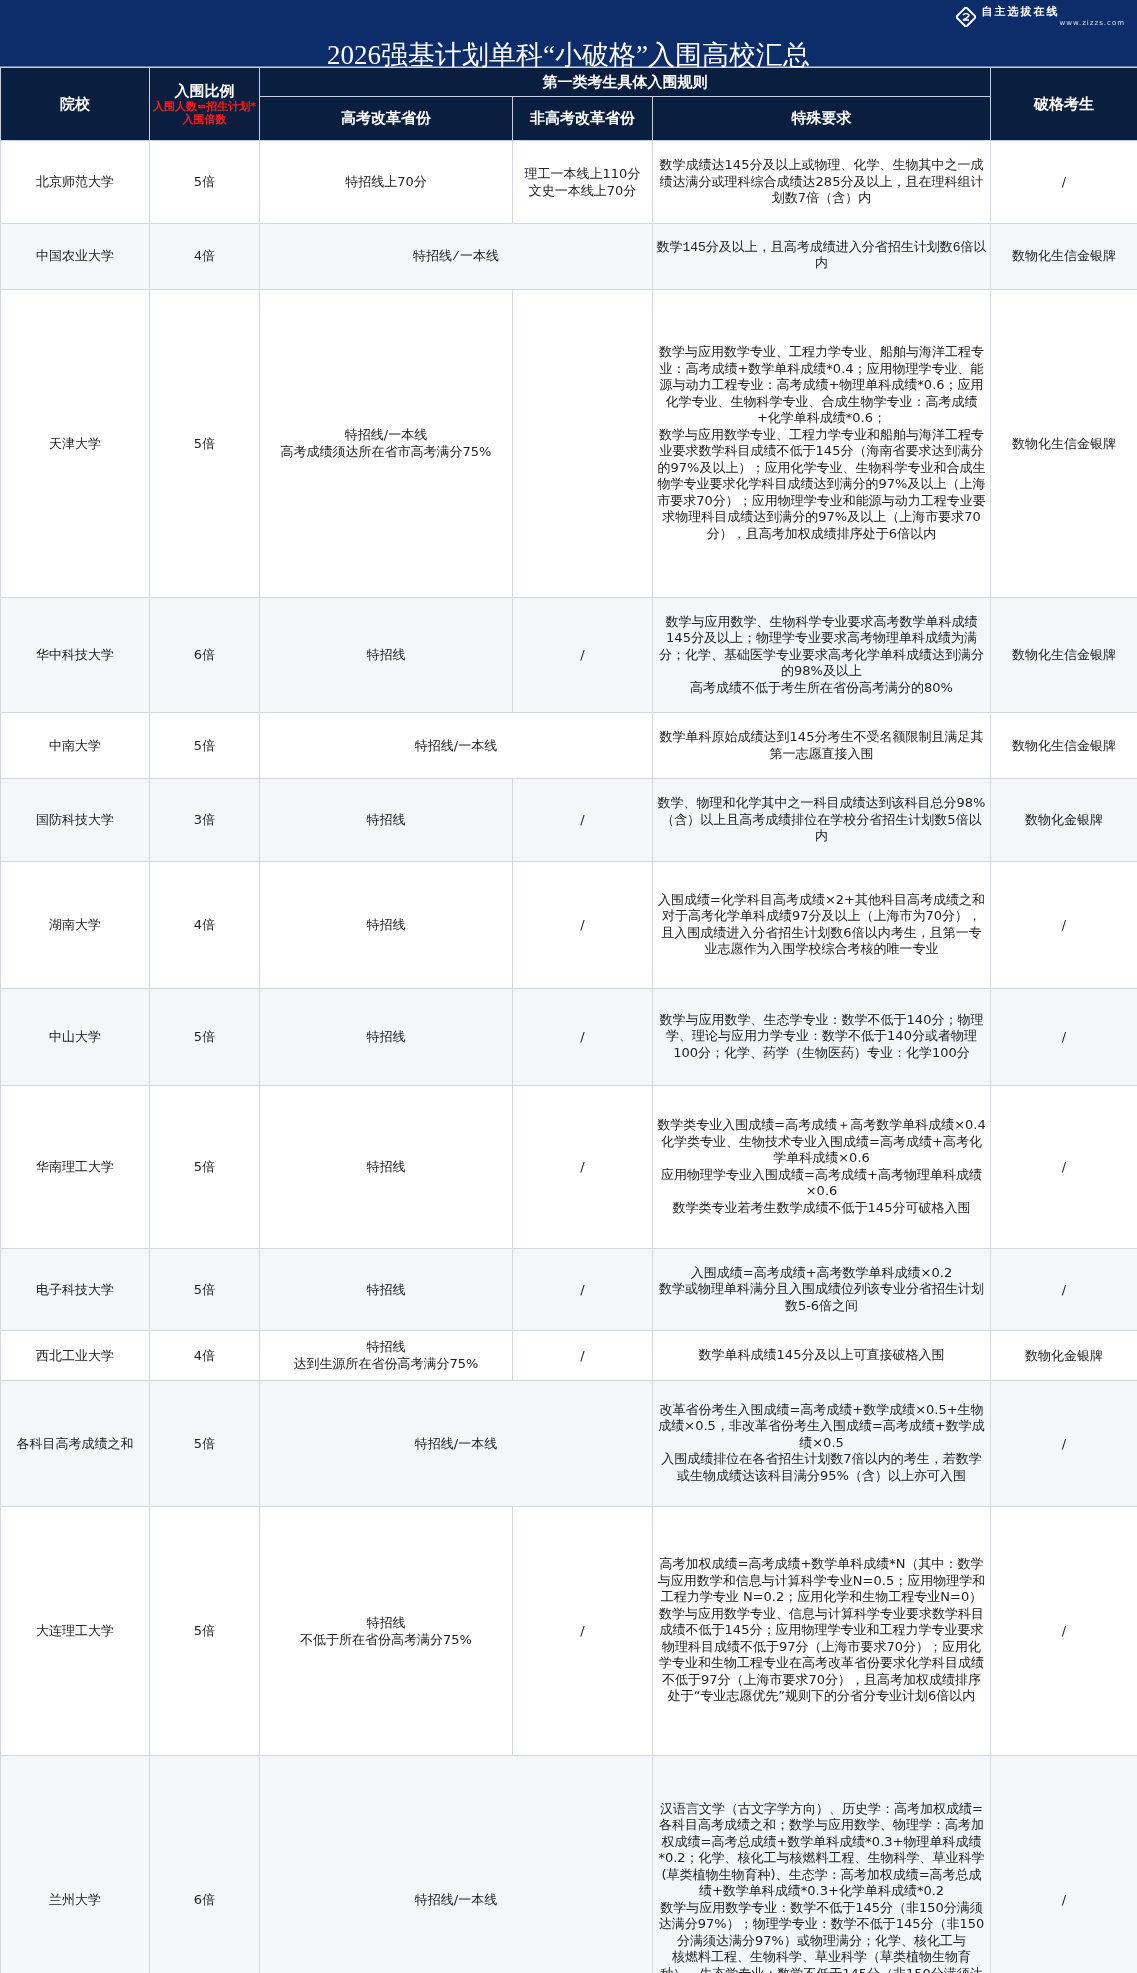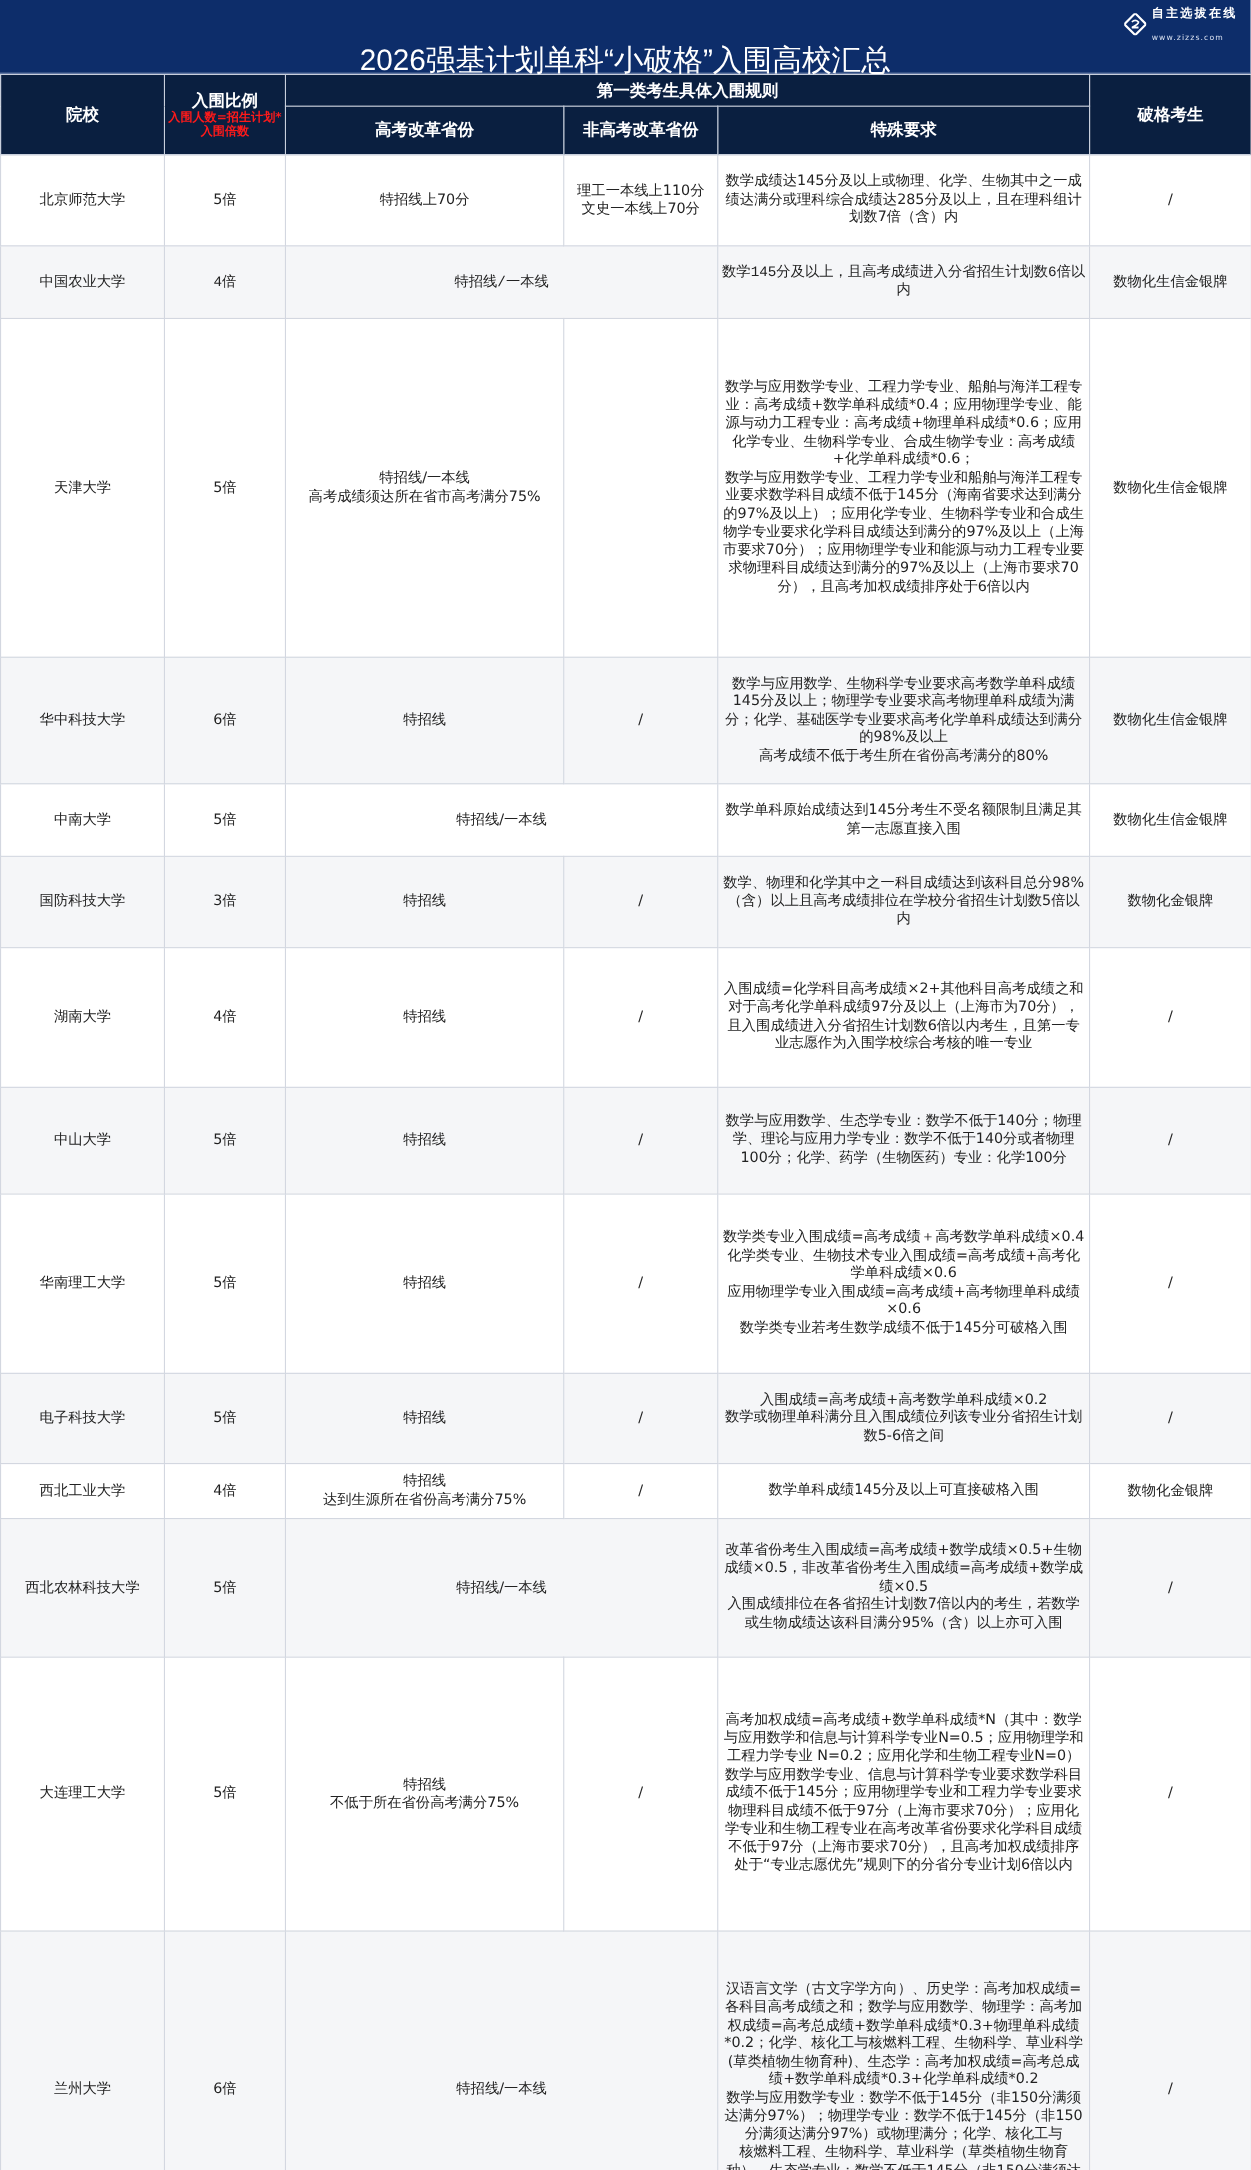--- a/index.html
+++ b/index.html
@@ -2,24 +2,24 @@
 <html><head>
 <meta charset="utf-8">
 <style>
   html, body { margin: 0; padding: 0; background: #ffffff; }
   body { width: 1137px; height: 1973px; overflow: hidden; font-family: "DejaVu Sans", "Liberation Sans", sans-serif; color: #222; }
   .title-bar {
     position: relative; height: 66px; background: #0d2d6a;
     display: flex; align-items: center; justify-content: center;
     border-bottom: 1px solid #6a7fa8;
   }
-  .title-text { color: #ffffff; font-family: Liberation Sans, sans-serif; font-size: 27px; letter-spacing: 0px; margin-top: 44px; }
+  .title-text { color: #ffffff; font-family: Liberation Serif, serif; font-size: 27px; letter-spacing: 0px; margin-top: 44px; }
   .logo { position: absolute; right: 12px; top: 6px; display: flex; align-items: center; gap: 5px; }
   .logo-mark { width: 20px; height: 20px; }
-  .logo-text { display: flex; flex-direction: column; line-height: 1; }
+  .logo-text { display: flex; flex-direction: row; line-height: 1; text-align: center; }
   .logo-cn { color: #fff; font-size: 11px; font-weight: bold; letter-spacing: 2px; }
   .logo-url { color: #d8e0f0; font-size: 7px; letter-spacing: 1px; margin-top: 14px; }
 
   table { border-collapse: collapse; width: 1137px; table-layout: fixed; }
   col.c1 { width: 149px; } col.c2 { width: 110px; } col.c3 { width: 253px; }
   col.c4 { width: 140px; } col.c5 { width: 338px; } col.c6 { width: 147px; }
   th {
     background: #0a1f40; color: #ffffff; font-weight: bold; font-size: 15px;
     border: 1px solid #c8cfdc; text-align: center; vertical-align: middle; padding: 0;
   }
@@ -168,21 +168,21 @@
       <tr style="height: 46px;">
         <td>西北工业大学</td>
         <td>4倍</td>
         <td>特招线
 达到生源所在省份高考满分75%</td>
         <td>/</td>
         <td class="req">数学单科成绩145分及以上可直接破格入围</td>
         <td>数物化金银牌</td>
       </tr>
       <tr class="alt" style="height: 126px;">
-        <td>西北农林科技大学</td>
+        <td>各科目高考成绩之和</td>
         <td>5倍</td>
         <td colspan="2">特招线/一本线</td>
         <td class="req">改革省份考生入围成绩=高考成绩+数学成绩×0.5+生物成绩×0.5，非改革省份考生入围成绩=高考成绩+数学成绩×0.5
 入围成绩排位在各省招生计划数7倍以内的考生，若数学或生物成绩达该科目满分95%（含）以上亦可入围</td>
         <td>/</td>
       </tr>
       <tr style="height: 249px;">
         <td>大连理工大学</td>
         <td>5倍</td>
         <td>特招线

